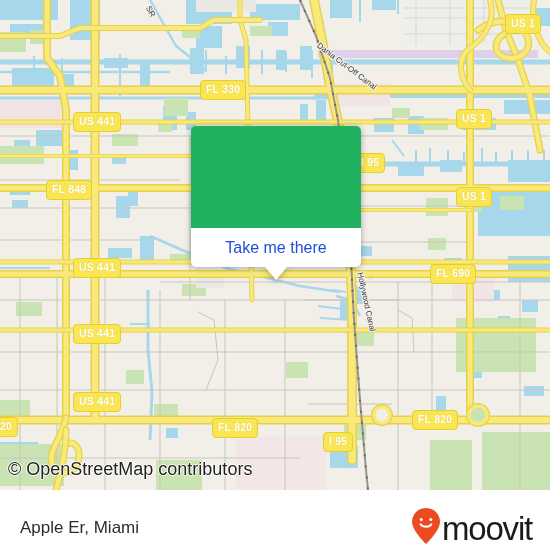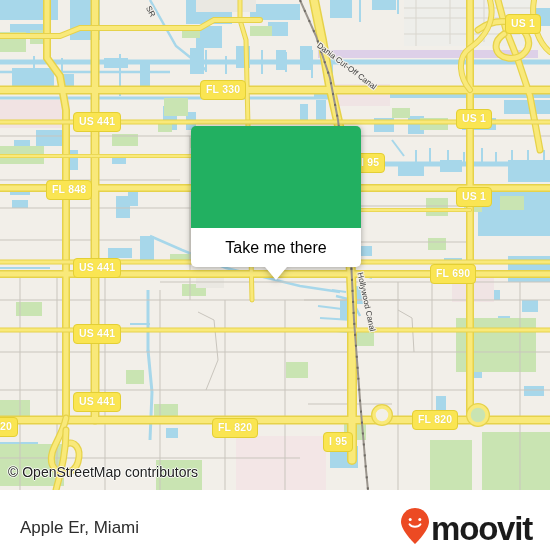--- a/index.html
+++ b/index.html
@@ -58,56 +58,56 @@
     height:102px;
     background:#22b061;
     border-radius:5px 5px 0 0;
   }
   .callout-btn{
     height:39px;
     background:#ffffff;
     border-radius:0 0 5px 5px;
     display:flex;align-items:center;justify-content:center;
     font-size:16px;
-    color:#000000;
+    color:#1d4ed8;
     cursor:pointer;
   }
   .callout-tail{
     position:absolute;
     left:50%;margin-left:-11px;
     top:141px;
     width:0;height:0;
     border-left:11px solid transparent;
     border-right:11px solid transparent;
     border-top:13px solid #ffffff;
   }
 
   
   .attrib{
     position:absolute;
     left:8px;bottom:10px;
-    font-size:14px;
+    font-size:18px;
     color:#222222;
     text-shadow:
       -1px 0 rgba(255,255,255,.85), 1px 0 rgba(255,255,255,.85),
       0 -1px rgba(255,255,255,.85), 0 1px rgba(255,255,255,.85);
   }
 
   
   .footer{
     position:absolute;left:0;top:490px;width:550px;height:76px;
     background:#ffffff;
     display:flex;align-items:center;justify-content:space-between;
     box-sizing:border-box;
     padding:0 18px 0 20px;
   }
   .footer-title{font-size:17px;color:#2d2d2d;}
   .brand{display:flex;align-items:center;gap:1px;}
   .brand-word{
-    font-size:33px;font-weight:bold;color:#1b1b1b;
+    font-size:33px;font-weight:normal;color:#1b1b1b;
     letter-spacing:-1.2px;line-height:1;
   }
 </style>
 </head>
 <body>
 
 <div id="root">
 
   <div class="map">
     <svg width="550" height="490" viewBox="0 0 550 490">

